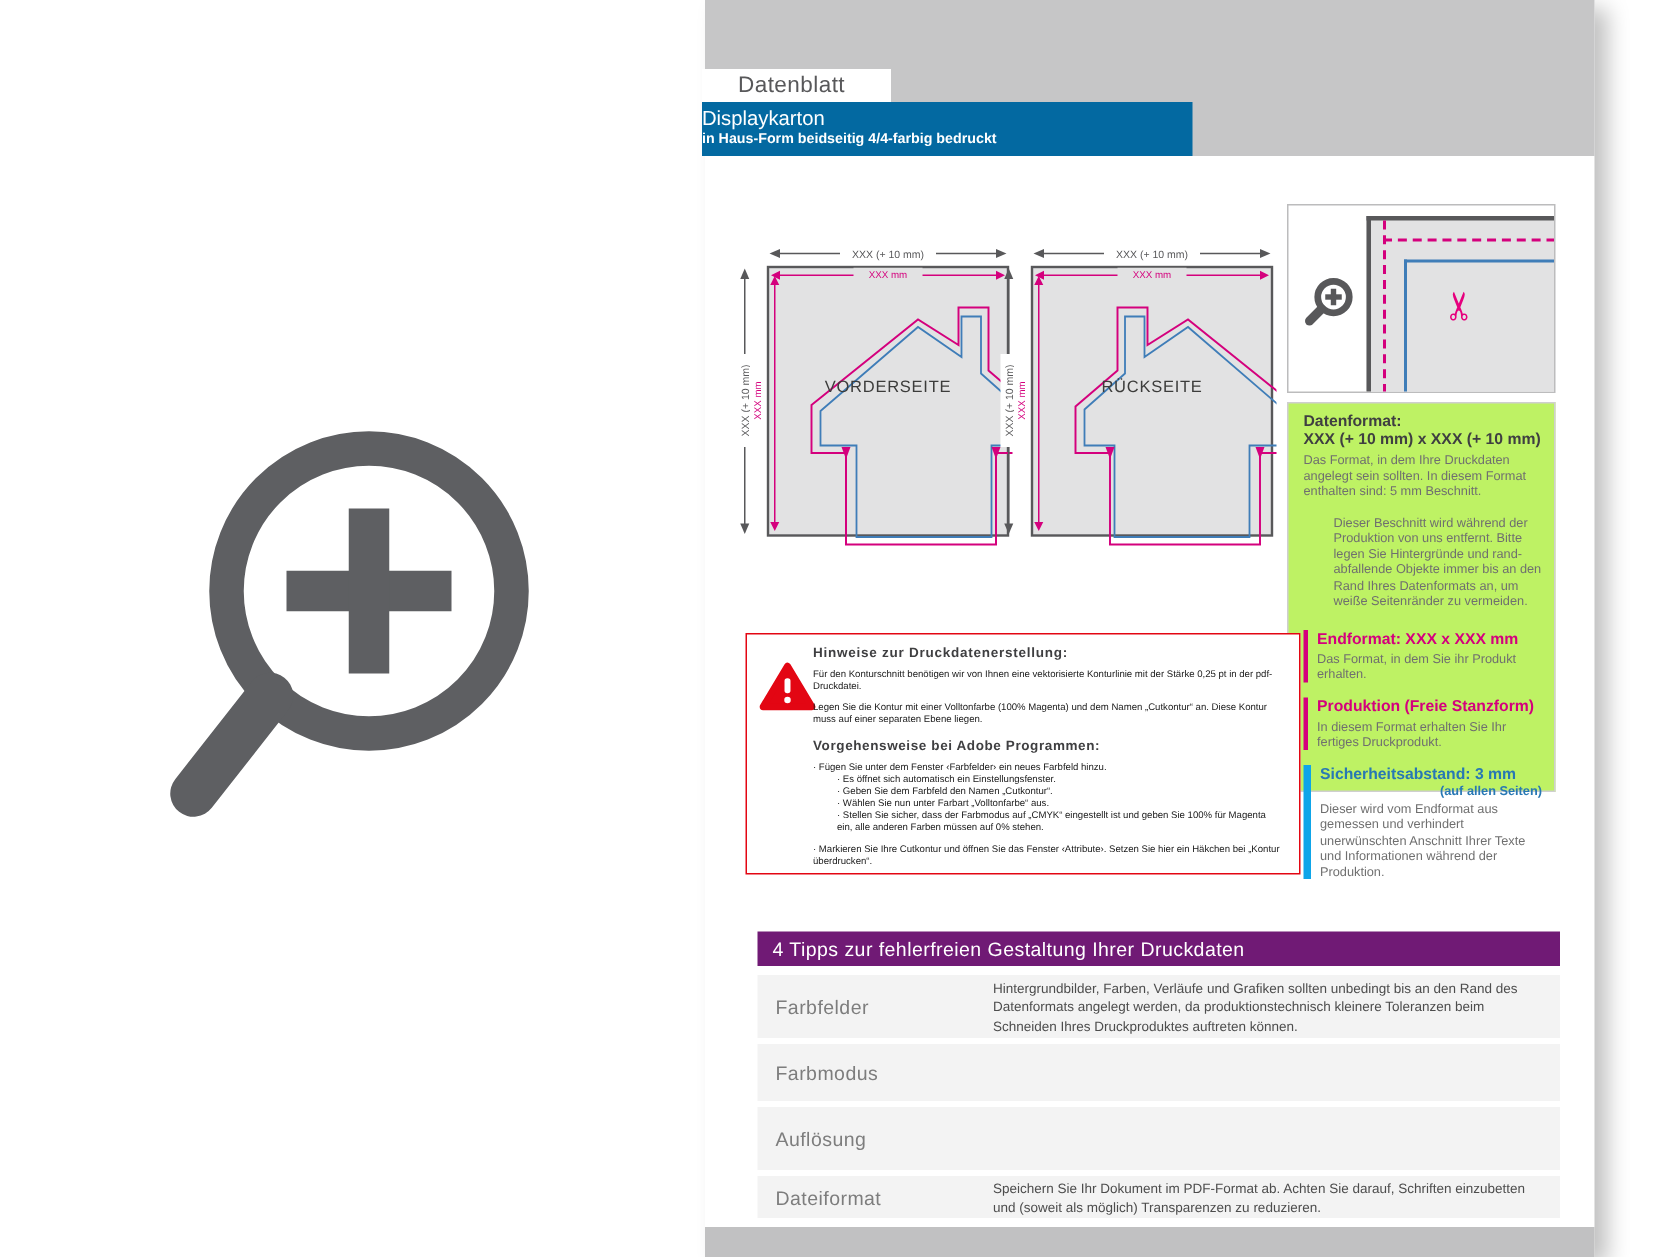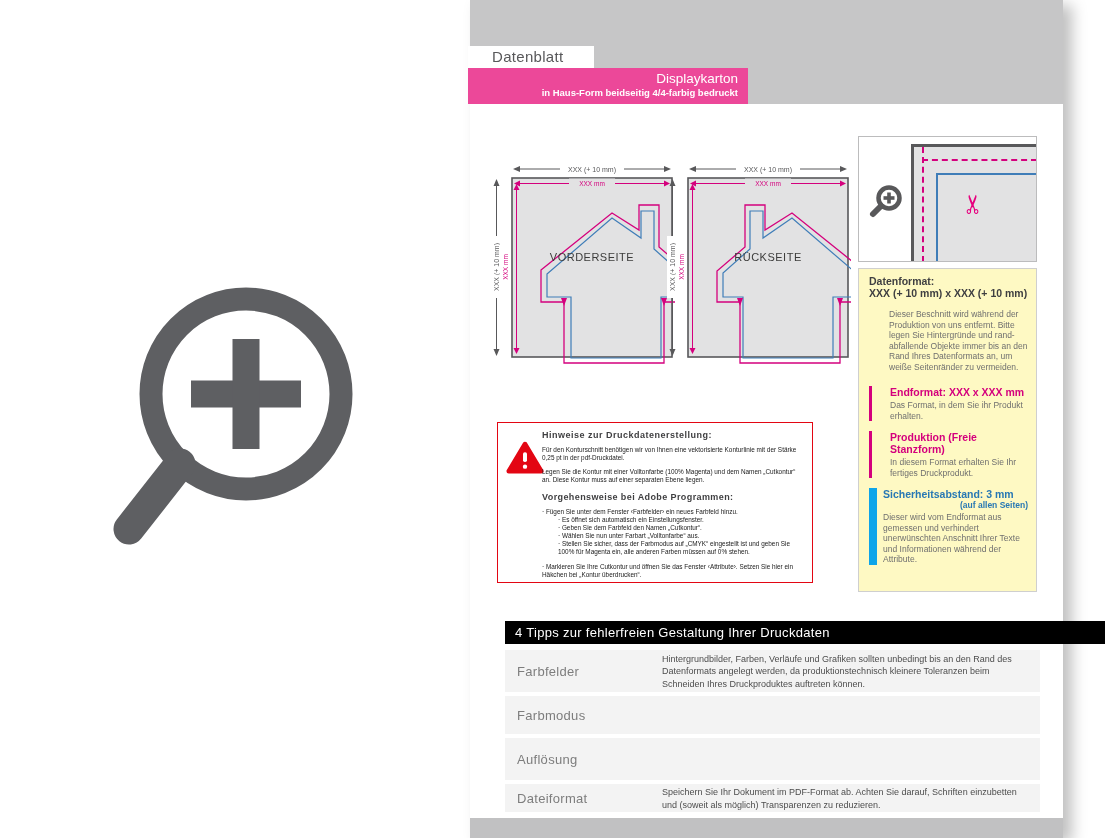--- a/index.html
+++ b/index.html
@@ -10,22 +10,22 @@
   
   #big-zoom{left:105px;top:282px;width:255px;height:270px;}
 
   
   #page{left:470px;top:0;width:593px;height:838px;background:#fff;
         box-shadow:9px 5px 14px rgba(0,0,0,.25);}
   #top-band{left:0;top:0;width:593px;height:104px;background:#c6c6c7;}
   #datenblatt{left:-2px;top:46px;width:126px;height:22px;background:#fff;
               font-size:15px;line-height:22px;padding-left:24px;box-sizing:border-box;
               color:#58585a;letter-spacing:.3px;}
-  #product-band{left:-2px;top:68px;width:280px;height:36px;background:#ec4899;
-                color:#fff;text-align:right;box-sizing:border-box;padding:3px 10px 0 0;}
+  #product-band{left:-2px;top:68px;width:327px;height:36px;background:#0369a1;
+                color:#fff;box-sizing:border-box;padding:3px 10px 0 0;}
   #product-name{font-size:13.5px;line-height:16px;}
   #product-sub{font-size:9.5px;line-height:12px;font-weight:bold;}
 
   
   .diagram{width:185px;height:210px;top:160px;}
   #diag-front{left:20px;}
   #diag-back{left:196px;}
   svg text{font-family:"Liberation Sans",sans-serif;}
 
   
@@ -34,46 +34,46 @@
   #detail-gray{left:52px;top:7px;right:-1px;bottom:-1px;background:#e2e2e3;
                border-top:3px solid #58585a;border-left:3px solid #58585a;}
   #detail-cut-v{left:8px;top:0;bottom:0;width:0;border-left:2px dashed #d4007d;}
   #detail-cut-h{left:8px;top:12px;right:0;height:0;border-top:2px dashed #d4007d;}
   #detail-safe-v{left:22px;top:26px;bottom:0;width:0;border-left:2px solid #3f7db8;}
   #detail-safe-h{left:22px;top:26px;right:0;height:0;border-top:2px solid #3f7db8;}
   #scissors{left:48px;top:44px;font-size:26px;color:#e6007e;
             transform:rotate(-90deg);line-height:26px;}
 
   
-  #sidebar{left:388px;top:268px;width:179px;height:324px;background:#fef9c3;
+  #sidebar{left:388px;top:268px;width:179px;height:260px;background:#bef264;
            border:1px solid #cfcfcf;box-sizing:border-box;padding:6px 8px 0 10px;}
   .sb-title{font-size:10.5px;font-weight:bold;color:#3f3f41;line-height:12px;}
   .sb-body{font-size:8.5px;color:#6f6f6f;line-height:10.5px;margin-top:2px;}
   .sb-sec{margin-top:10px;}
-  .bar-magenta{border-left:3px solid #d4007d;padding-left:18px;}
-  .bar-blue{border-left:8px solid #0ea5e9;padding-left:6px;}
+  .bar-magenta{border-left:3px solid #d4007d;padding-left:6px;}
+  .bar-blue{border-left:5px solid #0ea5e9;padding-left:6px;}
   .t-magenta{color:#d4007d;}
   .t-blue{color:#2878b4;}
   .sb-sub{font-size:8.5px;font-weight:bold;line-height:10px;text-align:right;}
 
   
-  #hinweise{left:27px;top:422px;width:316px;height:161px;border:1.5px solid #e30613;
+  #hinweise{left:27px;top:422px;width:370px;height:161px;border:1.5px solid #e30613;
             box-sizing:border-box;background:#fff;}
   #warn-icon{left:8px;top:18px;width:38px;height:35px;}
   #hw-content{left:44px;top:7px;right:10px;}
   .hw-title{font-size:9px;font-weight:bold;color:#3f3f41;letter-spacing:.5px;}
   .hw-p{font-size:6.4px;color:#1a1a1a;line-height:8px;margin-top:6px;}
   .hw-sub{font-size:9px;font-weight:bold;color:#3f3f41;letter-spacing:.4px;margin-top:8px;}
   .hw-list{margin-top:6px;}
   .hw-li{font-size:6.4px;color:#1a1a1a;line-height:8px;}
   .lvl2{margin-left:16px;}
   .gap-top{margin-top:7px;}
 
   
-  #tips-header{left:35px;top:621px;width:600px;height:23px;background:#000000;
+  #tips-header{left:35px;top:621px;width:535px;height:23px;background:#701a75;
                color:#fff;font-size:13px;line-height:23px;padding-left:10px;
                box-sizing:border-box;letter-spacing:.3px;}
   .tip-row{left:35px;width:535px;background:#f3f3f3;display:flex;box-sizing:border-box;}
   .tip-label{width:157px;padding-left:12px;font-size:13px;color:#7d7d7d;
              box-sizing:border-box;align-self:center;letter-spacing:.3px;}
   .tip-text{flex:1;font-size:9px;color:#4d4d4d;line-height:12.4px;
             padding:5px 10px 4px 0;align-self:center;}
   #row-0{top:650px;height:42px;}
   #row-1{top:696px;height:38px;}
   #row-2{top:738px;height:42px;}
@@ -194,34 +194,35 @@
       <div id="detail-safe-v" class="abs"></div>
       <div id="detail-safe-h" class="abs"></div>
       <div id="scissors" class="abs">✂</div>
     </div>
   </div>
 
   <div id="sidebar" class="abs">
     <div>
       <div class="sb-title">Datenformat:</div>
       <div class="sb-title">XXX (+ 10 mm) x XXX (+ 10 mm)</div>
+      <div class="sb-body">Das Format, in dem Ihre Druckdaten angelegt sein sollten. In diesem Format enthalten sind: 5 mm Beschnitt.</div>
       <div class="sb-body" style="margin-top:10px;margin-left:20px;">Dieser Beschnitt wird während der Produktion von uns entfernt. Bitte legen Sie Hintergründe und rand-abfallende Objekte immer bis an den Rand Ihres Datenformats an, um weiße Seiten­ränder zu vermeiden.</div>
     </div>
     <div class="sb-sec bar-magenta" style="margin-top:14px;">
       <div class="sb-title t-magenta">Endformat: XXX x XXX mm</div>
       <div class="sb-body">Das Format, in dem Sie ihr Produkt erhalten.</div>
     </div>
     <div class="sb-sec bar-magenta">
       <div class="sb-title t-magenta">Produktion (Freie Stanzform)</div>
       <div class="sb-body">In diesem Format erhalten Sie Ihr fertiges Druckprodukt.</div>
     </div>
     <div class="sb-sec bar-blue">
       <div class="sb-title t-blue">Sicherheitsabstand: 3 mm</div>
       <div class="sb-sub t-blue">(auf allen Seiten)</div>
-      <div class="sb-body">Dieser wird vom Endformat aus gemessen und verhindert unerwünschten Anschnitt Ihrer Texte und Informationen während der Attribute.</div>
+      <div class="sb-body">Dieser wird vom Endformat aus gemessen und verhindert unerwünschten Anschnitt Ihrer Texte und Informationen während der Produktion.</div>
     </div>
   </div>
 
   <div id="hinweise" class="abs">
     <svg id="warn-icon" class="abs" viewBox="0 0 42 38">
       <path d="M21,3 L39,33 L3,33 Z" fill="#e30613" stroke="#e30613" stroke-width="5" stroke-linejoin="round"></path>
       <rect x="18.8" y="12" width="4.4" height="11" rx="2" fill="#fff"></rect>
       <circle cx="21" cy="28" r="2.4" fill="#fff"></circle>
     </svg>
     <div id="hw-content" class="abs">

